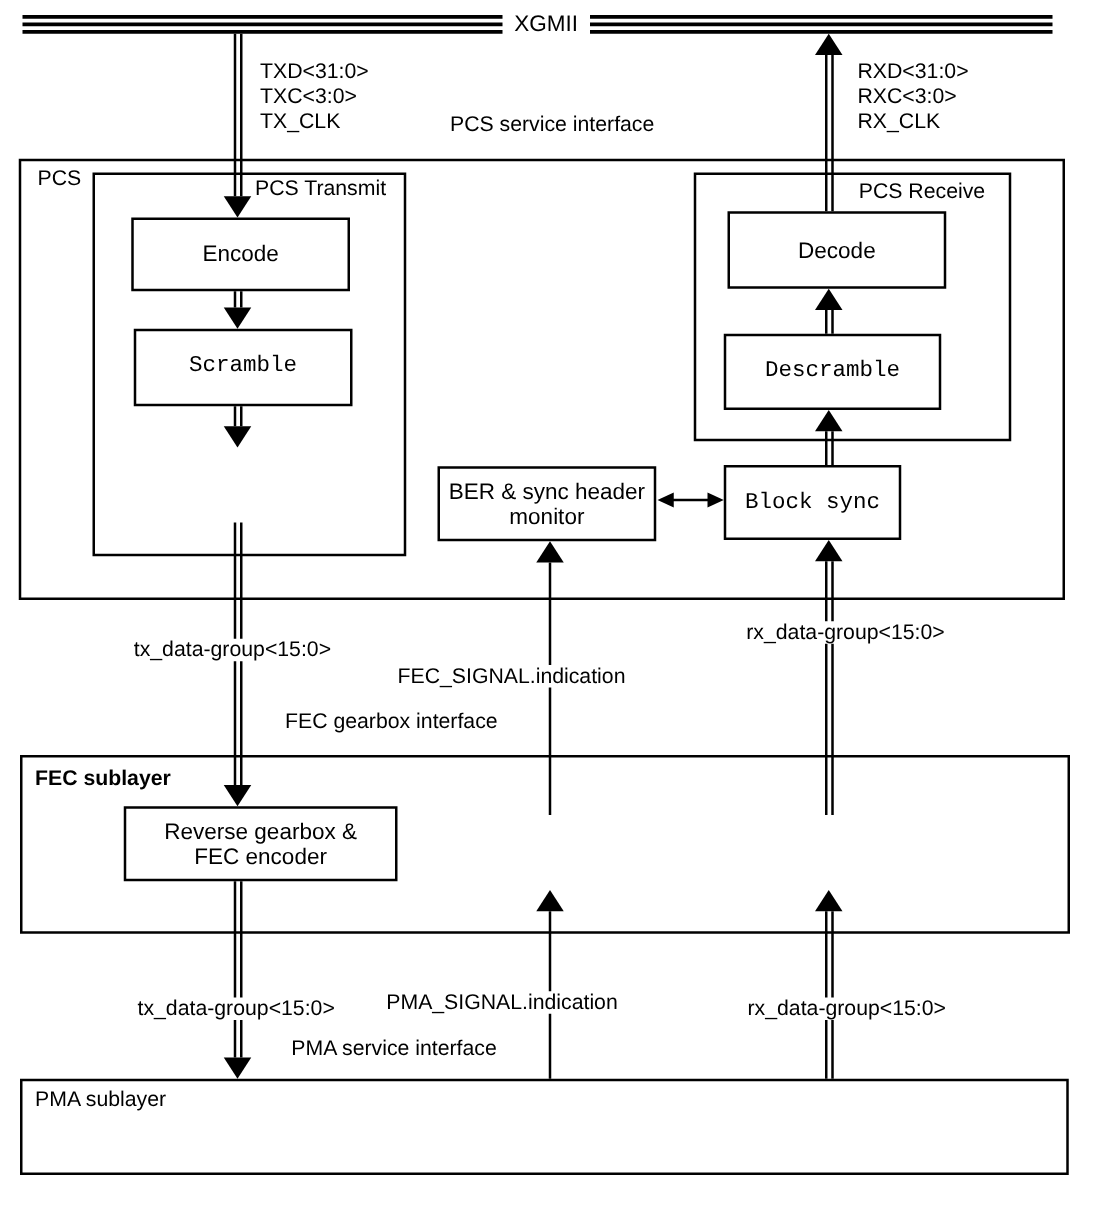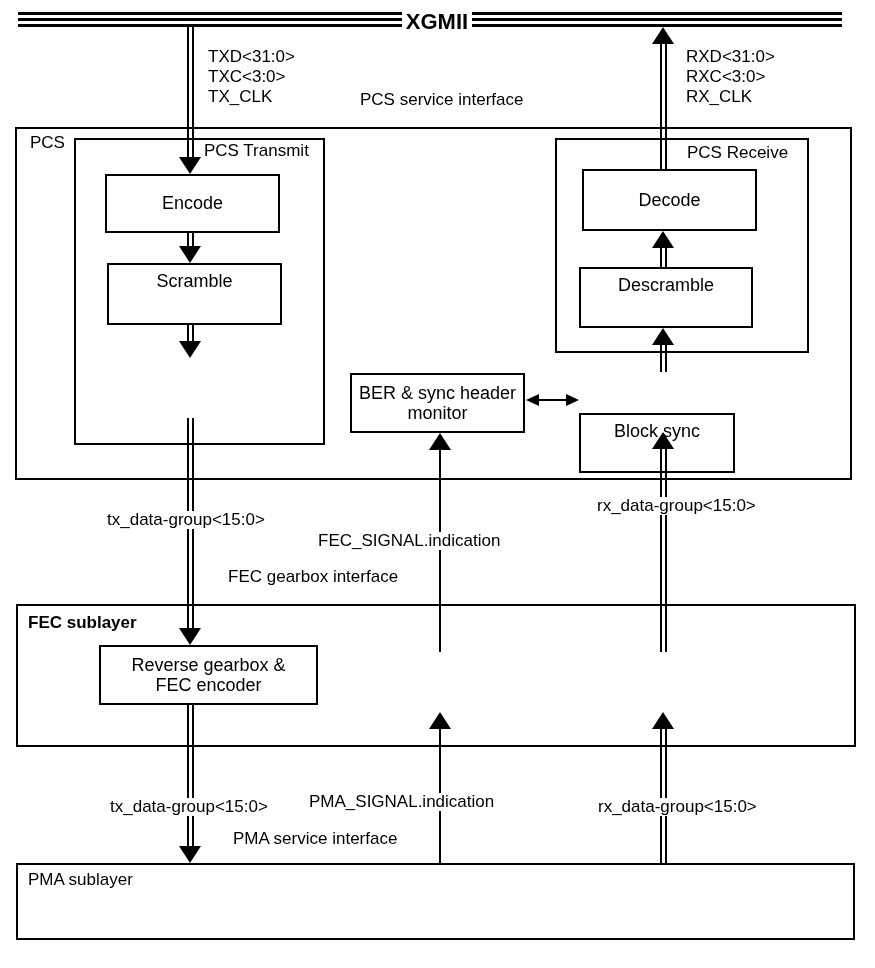--- a/index.html
+++ b/index.html
@@ -1,21 +1,21 @@
 <!DOCTYPE html>
 <html><head>
 <meta charset="utf-8">
 <style>
   html,body{margin:0;padding:0;background:#fff;}
   #stage{position:relative;width:875px;height:968px;background:#fff;overflow:hidden;
          font-family:"Liberation Sans", sans-serif;color:#000;}
   .box{position:absolute;border:2px solid #000;background:#fff;box-sizing:border-box;
        font-size:18px;text-align:center;}
   .cbox{display:flex;flex-direction:column;align-items:center;justify-content:center;line-height:1.12;}
-  .tbox{padding-top:6px;}
+  .tbox{padding-top:18px;font-family:Liberation Mono, monospace;}
   .frame{position:absolute;border:2px solid #000;background:#fff;box-sizing:border-box;}
   .lbl{position:absolute;font-size:17px;line-height:1.05;white-space:nowrap;}
   .wbg{background:#fff;padding:0 3px;}
   .hl{position:absolute;height:3px;background:#000;}
   .v2{position:absolute;width:7px;border-left:2px solid #000;border-right:2px solid #000;box-sizing:border-box;}
   .v1{position:absolute;width:2px;background:#000;}
   .hl1{position:absolute;height:2px;background:#000;}
   .ah-d{position:absolute;width:0;height:0;border-left:11px solid transparent;border-right:11px solid transparent;border-top:17px solid #000;}
   .ah-u{position:absolute;width:0;height:0;border-left:11px solid transparent;border-right:11px solid transparent;border-bottom:17px solid #000;}
   .ah-l{position:absolute;width:0;height:0;border-top:6px solid transparent;border-bottom:6px solid transparent;border-right:13px solid #000;}
@@ -49,41 +49,41 @@
   <div class="box tbox" style="left:107px;top:263px;width:175px;height:62px;">
     <span>Scramble</span>
   </div>
 
   <div class="box cbox" style="left:582px;top:169px;width:175px;height:62px;">
     <span>Decode</span>
   </div>
   <div class="box tbox" style="left:579px;top:267px;width:174px;height:61px;">
     <span>Descramble</span>
   </div>
-  <div class="box tbox" style="left:579px;top:372px;width:156px;height:60px;margin-top:41px;">
+  <div class="box tbox" style="left:579px;top:372px;width:142px;height:60px;">
     <span>Block sync</span>
   </div>
 
   <div class="box cbox" style="left:350px;top:373px;width:175px;height:60px;">
     <span>BER &amp; sync header</span>
     <span>monitor</span>
   </div>
 
   <div class="box cbox" style="left:99px;top:645px;width:219px;height:60px;">
     <span>Reverse gearbox &amp;</span>
     <span>FEC encoder</span>
   </div>
 
   <div class="hl" style="left:18px;top:12px;width:384px;"></div>
   <div class="hl" style="left:18px;top:18px;width:384px;"></div>
   <div class="hl" style="left:18px;top:24px;width:384px;"></div>
   <div class="hl" style="left:472px;top:12px;width:370px;"></div>
   <div class="hl" style="left:472px;top:18px;width:370px;"></div>
   <div class="hl" style="left:472px;top:24px;width:370px;"></div>
-  <div class="lbl" style="left:402px;top:10px;width:70px;text-align:center;font-size:22px;font-weight:bold;">XGMII</div>
+  <div class="lbl" style="left:402px;top:10px;width:70px;text-align:center;font-size:18px;">XGMII</div>
 
   <div class="v2" style="left:187px;top:27px;height:130px;"></div>
   <div class="ah-d" style="left:179px;top:157px;"></div>
 
   <div class="v2" style="left:187px;top:233px;height:13px;"></div>
   <div class="ah-d" style="left:179px;top:246px;"></div>
 
   <div class="v2" style="left:187px;top:325px;height:16px;"></div>
   <div class="ah-d" style="left:179px;top:341px;"></div>
 

